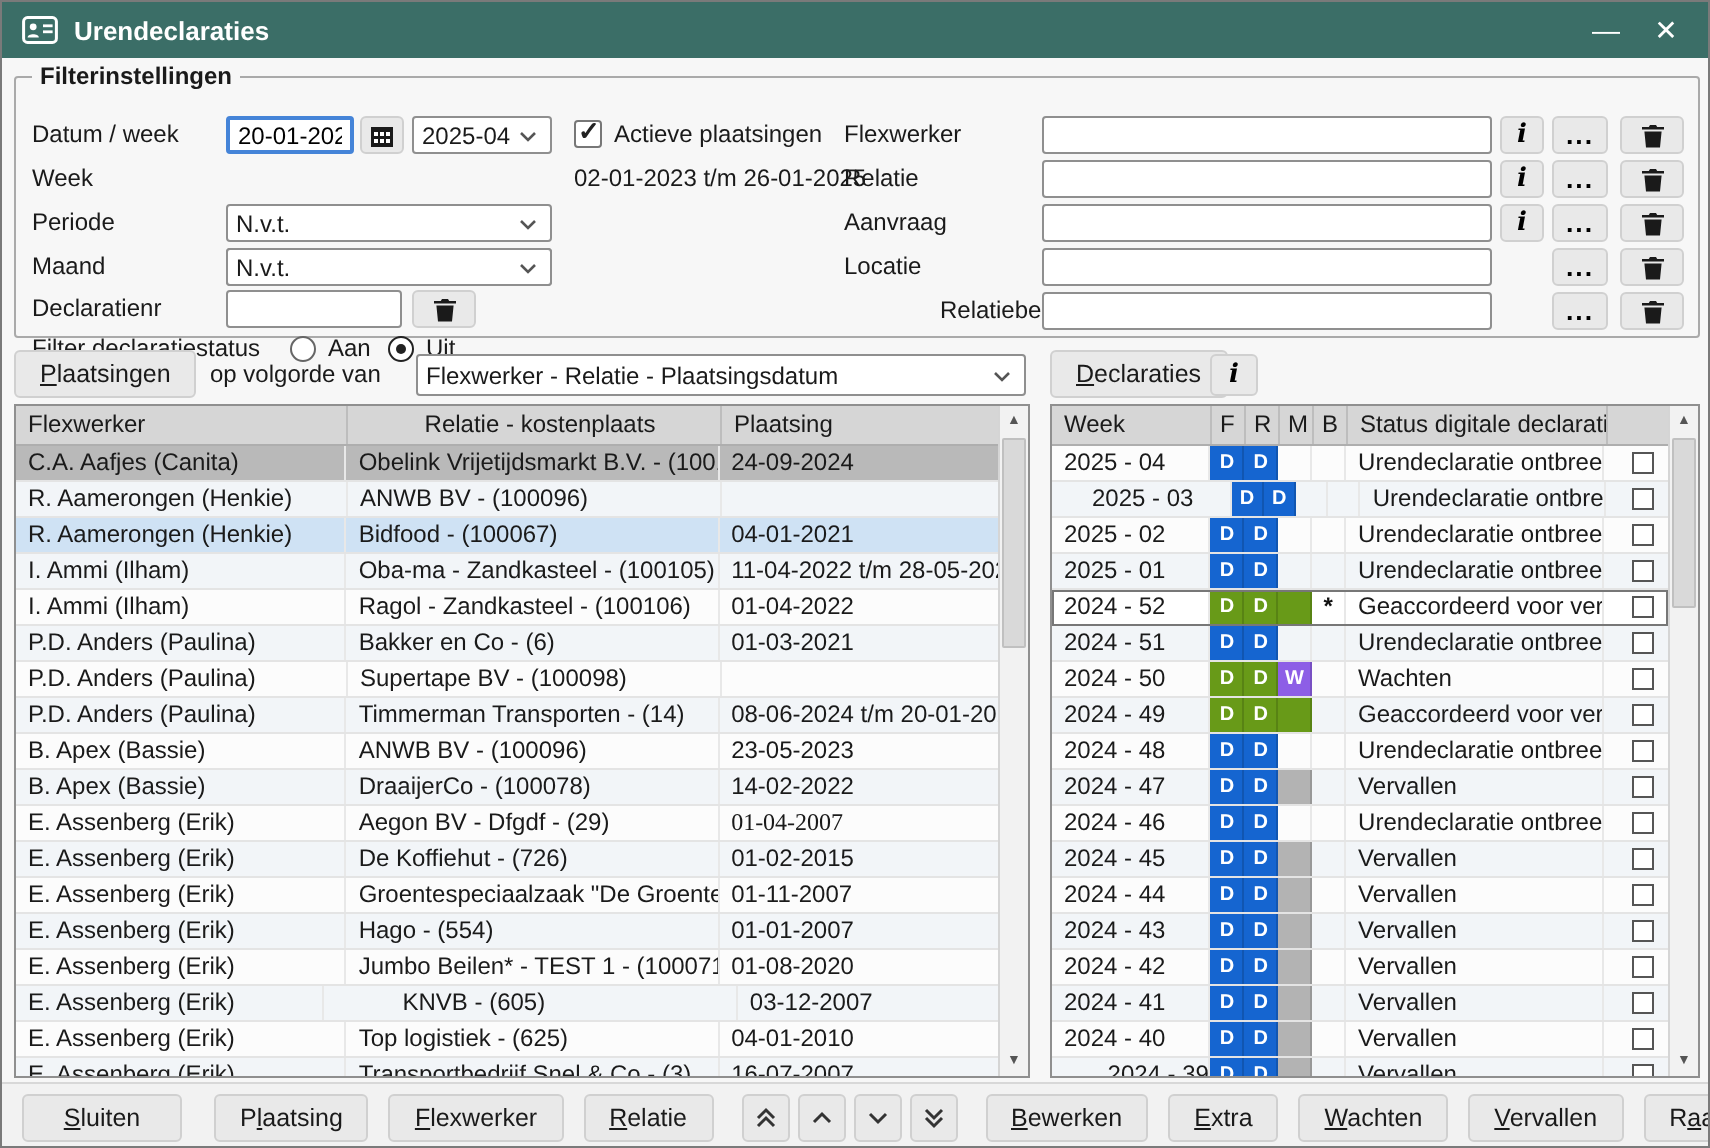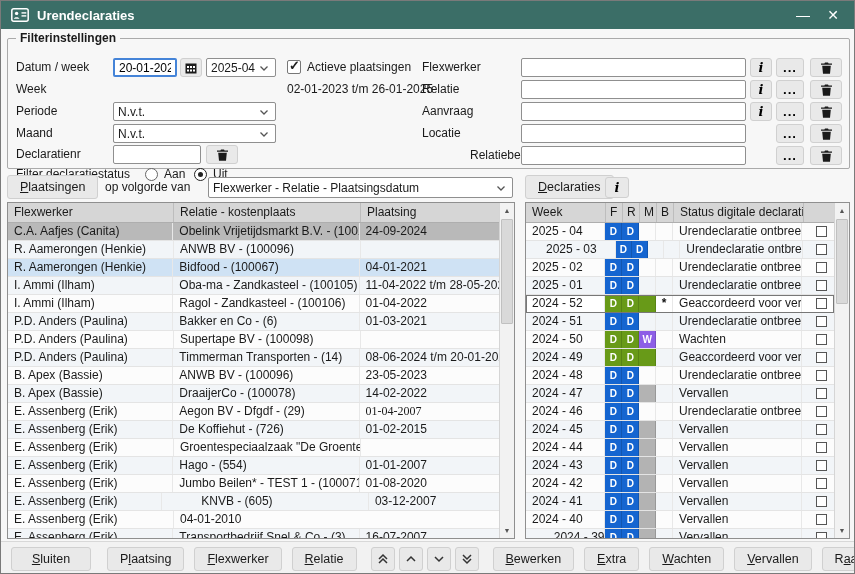--- a/index.html
+++ b/index.html
@@ -203,21 +203,21 @@
     <svg width="10" height="8" viewBox="0 0 10 8">
         <path d="M1.5 2.5 L5 6 L8.5 2.5" stroke="#555" stroke-width="1.3" fill="none"></path>
       </svg>
   </div>
   <button class="btn toolbar-item" id="btn-declaraties" style="left:524px; top:174px; height:24px;"><u>D</u>eclaraties</button>
   <button class="icon-btn toolbar-item" style="left:604px; top:176px; width:24px; height:21px; font-family:'DejaVu Serif',serif; font-style:italic; font-weight:bold; font-size:13px;">i</button>
 
   <div class="tbl tbl-left">
     <div class="thead">
       <div class="th" style="width:166px;">Flexwerker</div>
-      <div class="th" style="width:187px;">Relatie - kostenplaats</div>
+      <div class="th" style="width:187px;text-align:center;">Relatie - kostenplaats</div>
       <div class="th" style="width:140px; border-right:none;">Plaatsing</div>
     </div>
     <div class="tbody" id="placements-body">
         <div class="trow sel">
           <div class="td" style="width: 166px;">C.A. Aafjes (Canita)</div>
           <div class="td" style="width: 187px;">Obelink Vrijetijdsmarkt B.V. - (10011...</div>
           <div class="td" style="width: 140px; border-right: none;">24-09-2024</div>
         </div>
         <div class="trow">
           <div class="td" style="width: 166px;">R. Aamerongen (Henkie)</div>
@@ -268,38 +268,40 @@
           <div class="td" style="width: 140px; border-right: none; font-family: Liberation Serif, serif;">01-04-2007</div>
         </div>
         <div class="trow">
           <div class="td" style="width: 166px;">E. Assenberg (Erik)</div>
           <div class="td" style="width: 187px;">De Koffiehut - (726)</div>
           <div class="td" style="width: 140px; border-right: none;">01-02-2015</div>
         </div>
         <div class="trow">
           <div class="td" style="width: 166px;">E. Assenberg (Erik)</div>
           <div class="td" style="width: 187px;">Groentespeciaalzaak "De Groentem...</div>
+          <div class="td" style="width: 140px; border-right: none;">01-11-2007</div>
         </div>
         <div class="trow">
           <div class="td" style="width: 166px;">E. Assenberg (Erik)</div>
           <div class="td" style="width: 187px;">Hago - (554)</div>
           <div class="td" style="width: 140px; border-right: none;">01-01-2007</div>
         </div>
         <div class="trow">
           <div class="td" style="width: 166px;">E. Assenberg (Erik)</div>
           <div class="td" style="width: 187px;">Jumbo Beilen* - TEST 1 - (100071)</div>
           <div class="td" style="width: 140px; border-right: none;">01-08-2020</div>
         </div>
         <div class="trow">
           <div class="td" style="width: 166px;">E. Assenberg (Erik)</div>
           <div class="td" style="width: 187px; margin-left: 33px;">KNVB - (605)</div>
           <div class="td" style="width: 140px; border-right: none;">03-12-2007</div>
         </div>
         <div class="trow">
           <div class="td" style="width: 166px;">E. Assenberg (Erik)</div>
+          <div class="td" style="width: 187px;">Top logistiek - (625)</div>
           <div class="td" style="width: 140px; border-right: none;">04-01-2010</div>
         </div>
         <div class="trow">
           <div class="td" style="width: 166px;">E. Assenberg (Erik)</div>
           <div class="td" style="width: 187px;">Transportbedrijf Snel &amp; Co - (3)</div>
           <div class="td" style="width: 140px; border-right: none;">16-07-2007</div>
         </div>
       </div>
     <div class="vscroll">
       <div class="sbtn up">▲</div>

